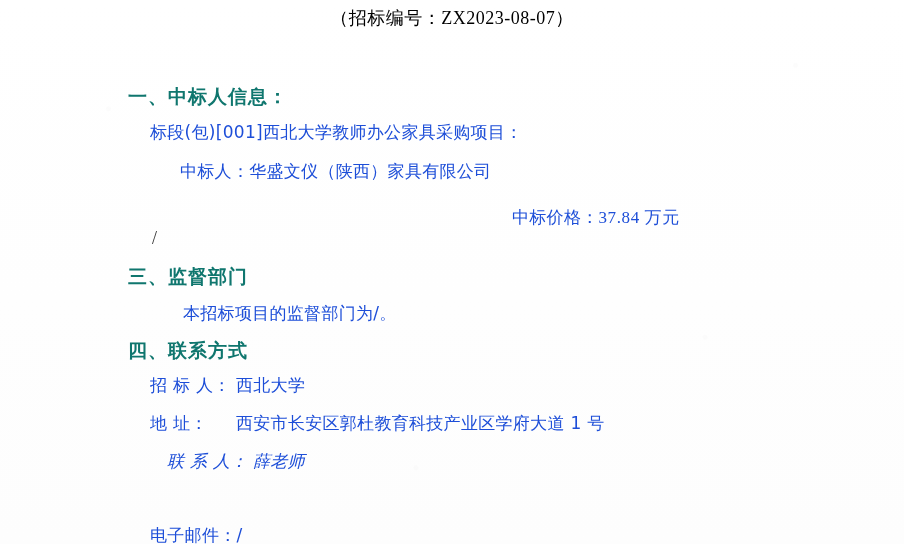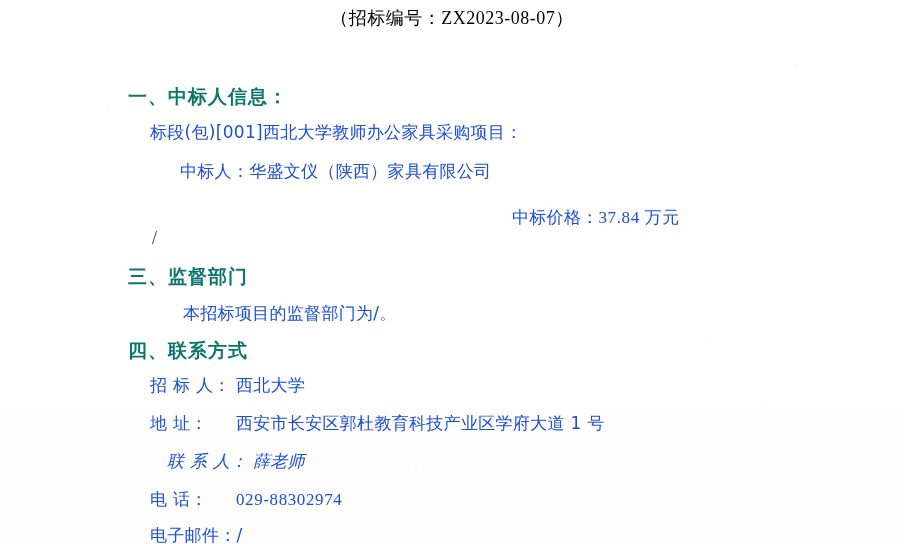--- a/index.html
+++ b/index.html
@@ -114,21 +114,18 @@
   </div>
 
   <div class="body-line" style="top:412px; left:150px;">
     <span class="contact-label">地      址：</span><span>西安市长安区郭杜教育科技产业区学府大道 1 号</span>
   </div>
 
   <div class="body-line" style="top:450px; left:167px;font-style:italic;">
     <span class="contact-label">联  系  人：</span><span>薛老师</span>
   </div>
 
-  <div class="body-line" style="top:488px; left:150px;">
-    <span class="contact-label">电      话：</span><span class="mono-num">029-88302974</span>
-  </div>
 
   <div class="body-line" style="top:524px; left:150px;">
     <span>电子邮件：</span><span>/</span>
   </div>
 
 </div>
 
 </body></html>

